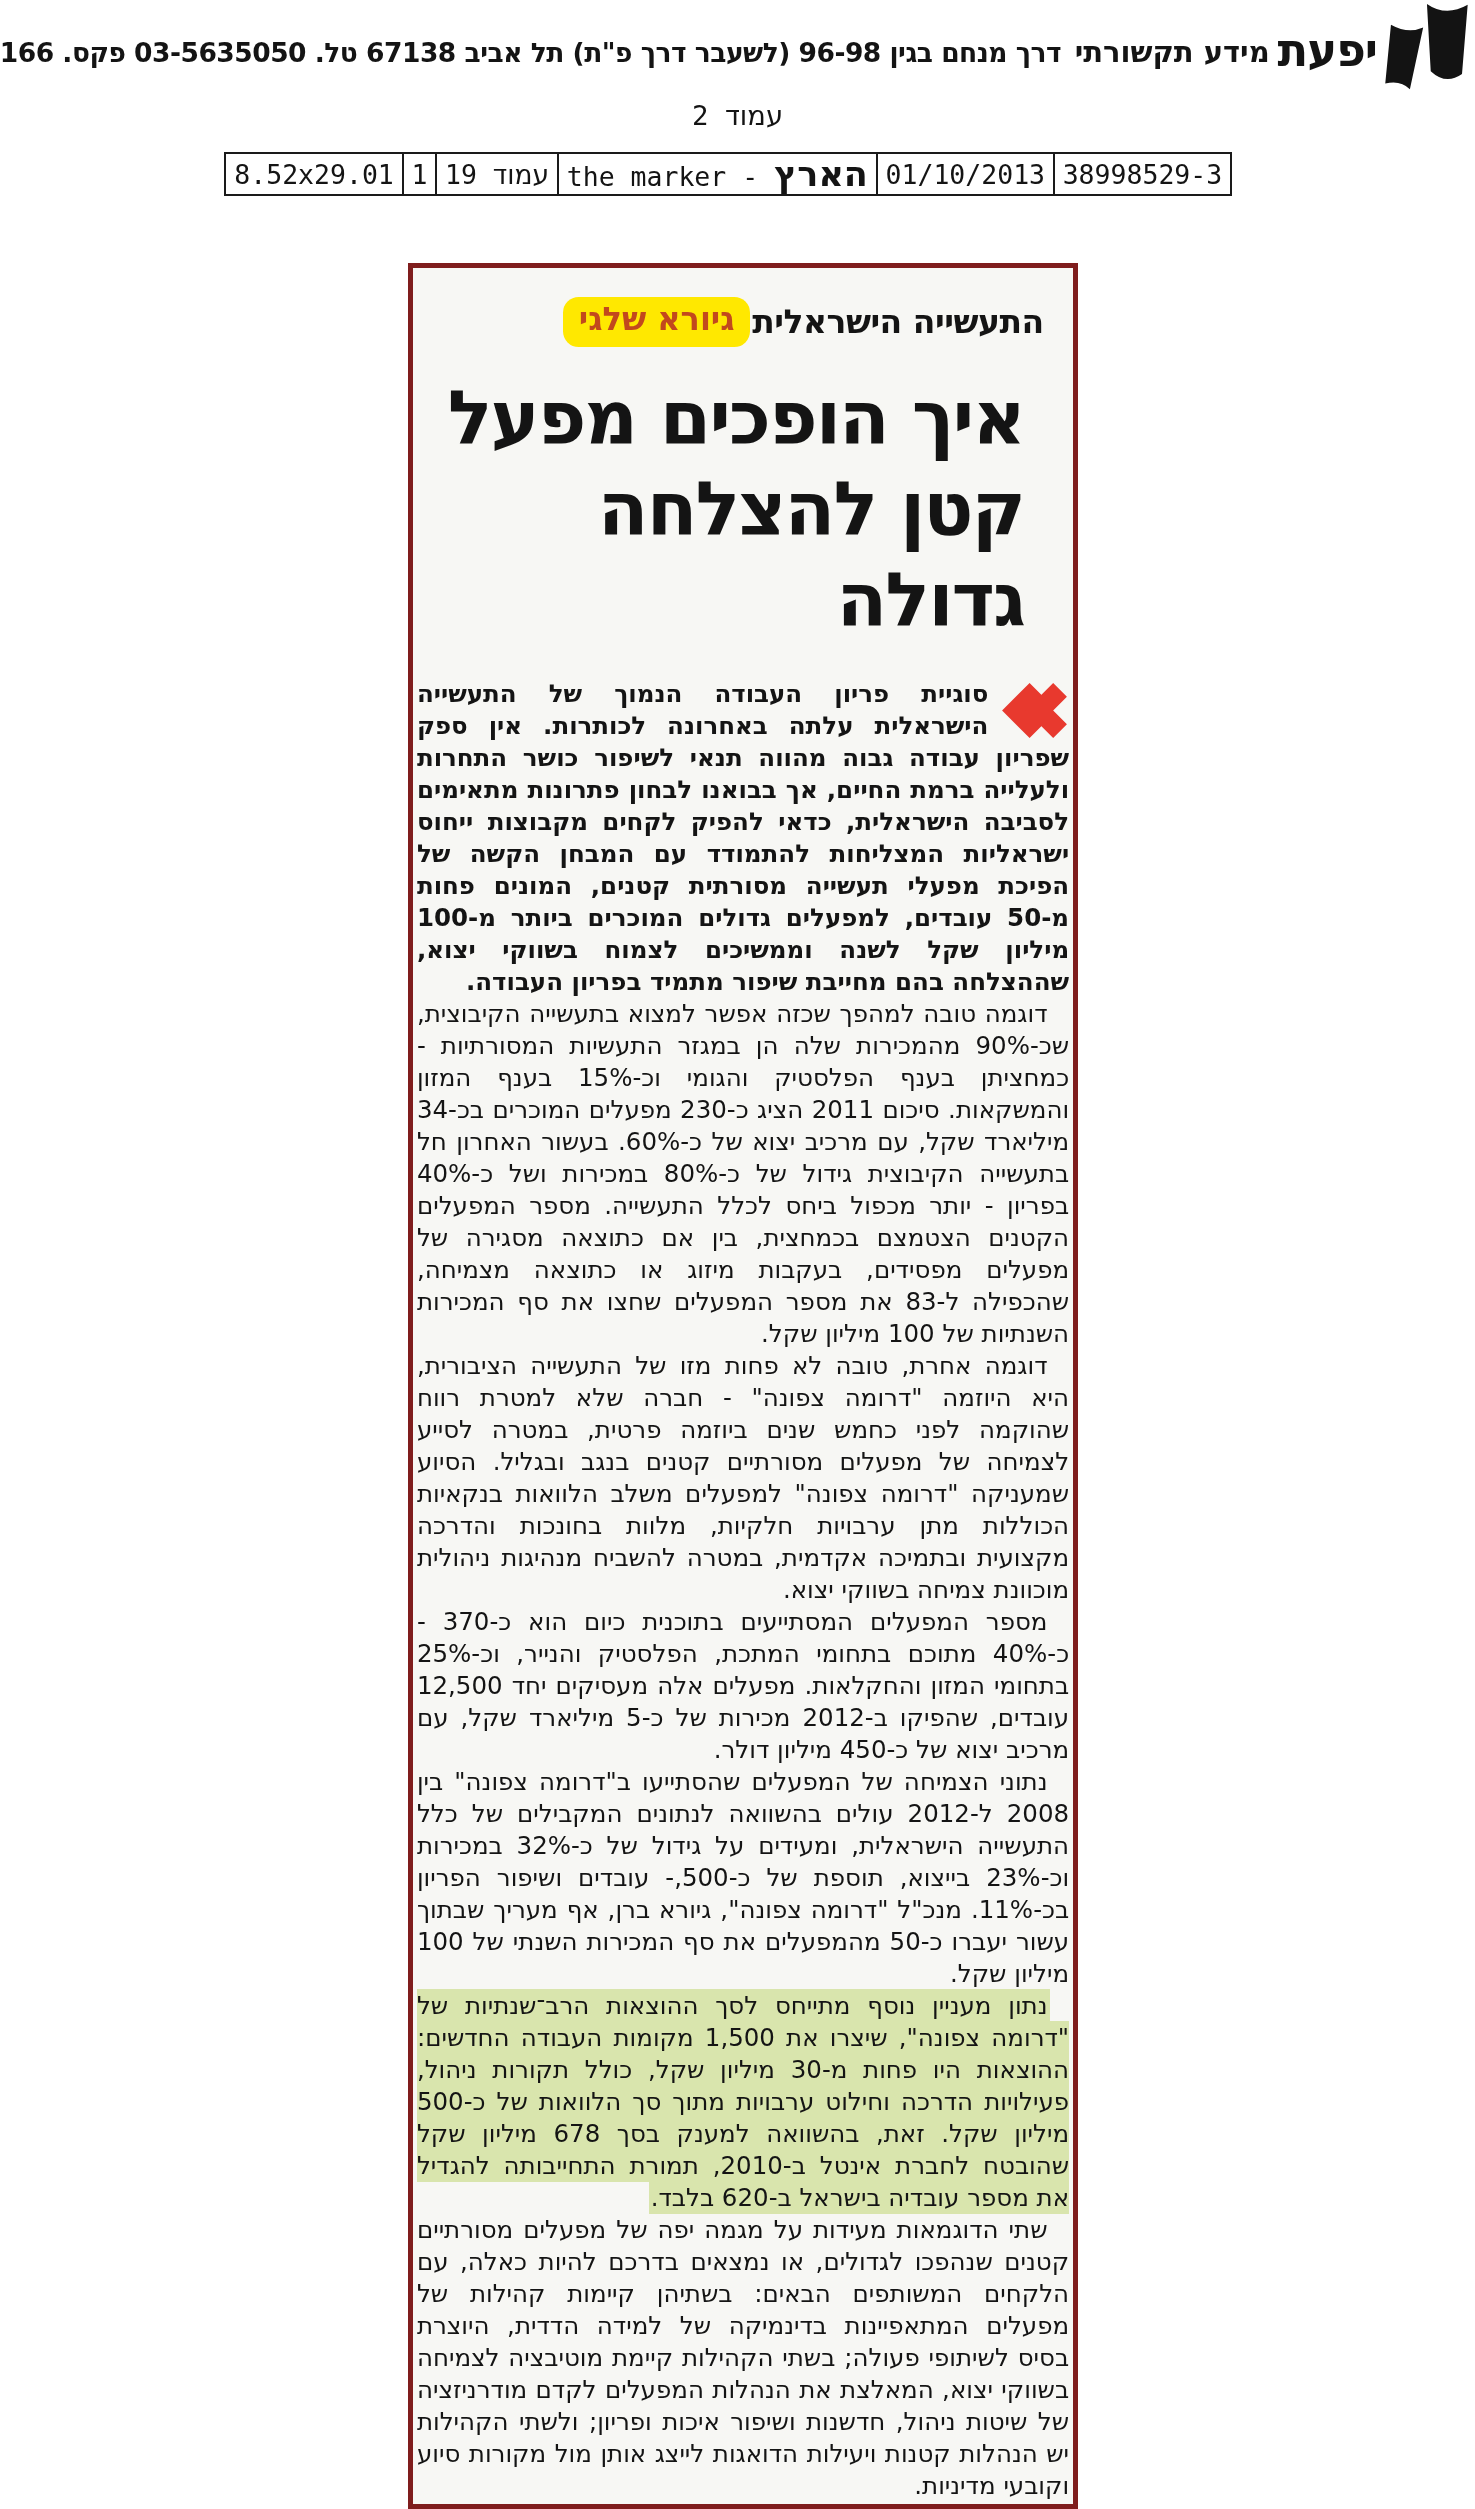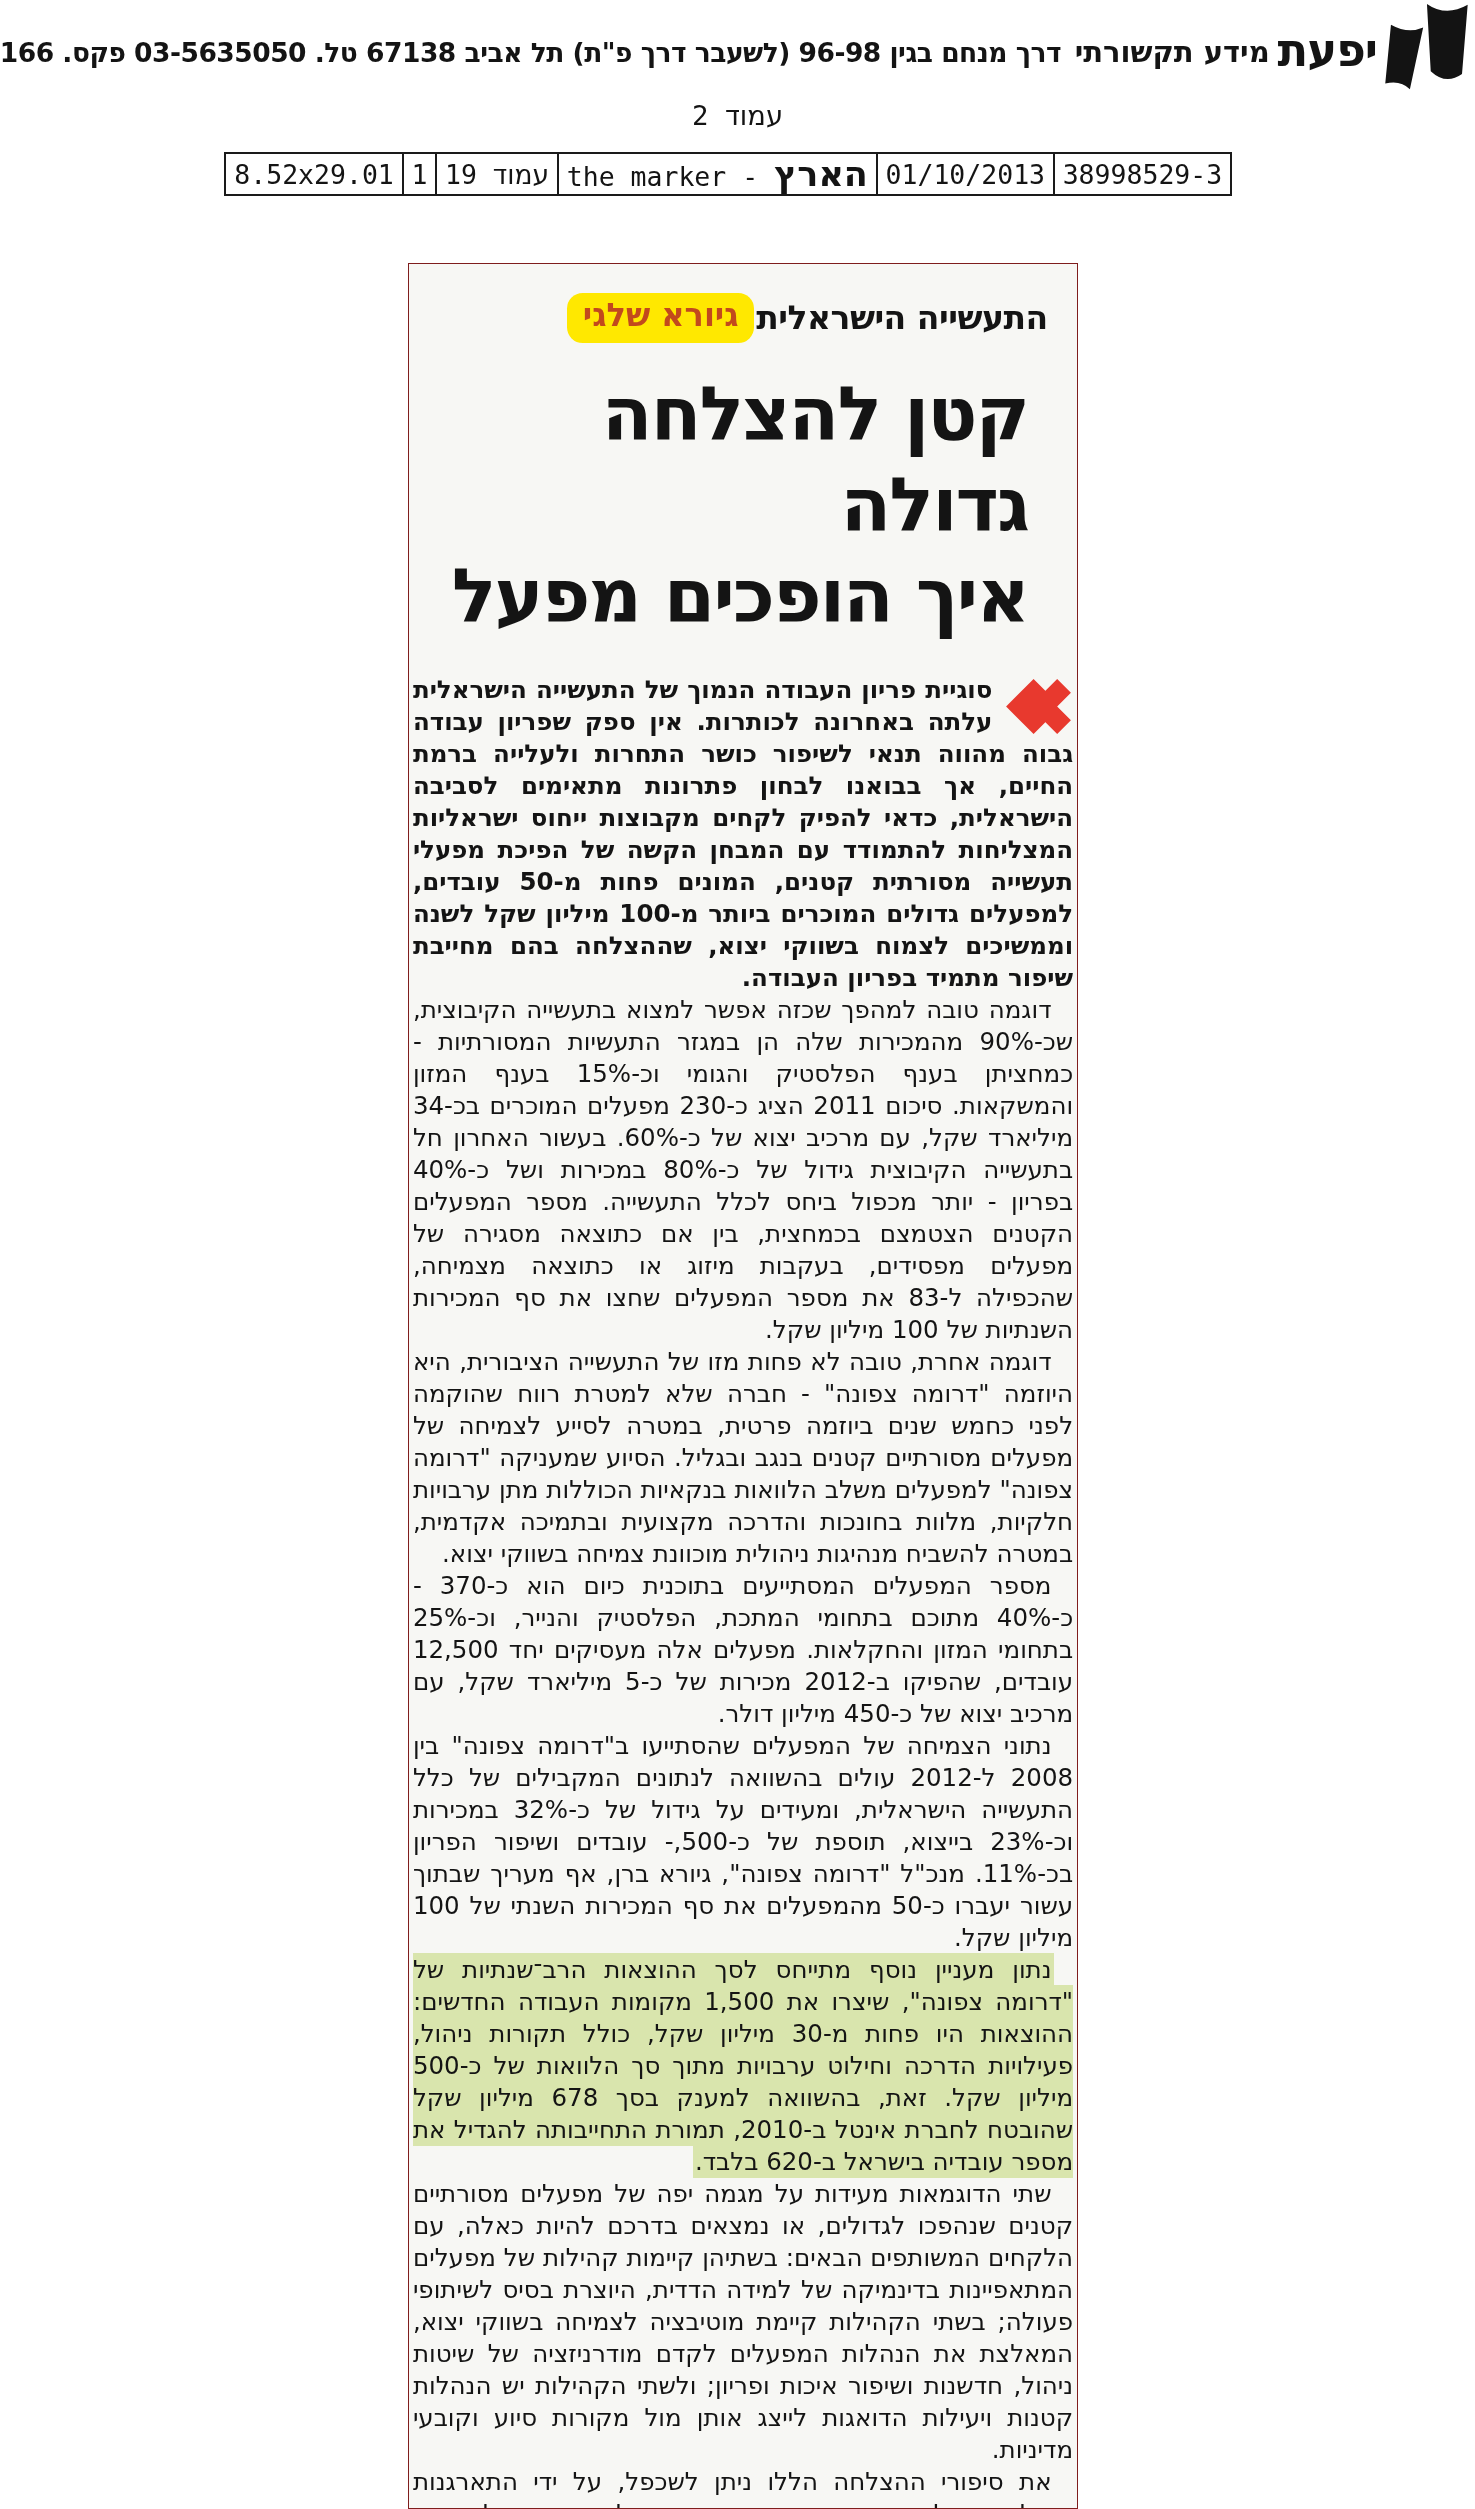--- a/index.html
+++ b/index.html
@@ -40,21 +40,21 @@
   .cell-page  { width:108px; }
   .cell-src   { width:384px; }
   .cell-date  { width:129px;margin-top:8px; }
   .cell-id    { width:155px; }
   .src-he { font-size:35px; font-weight:bold; font-family:"DejaVu Sans",sans-serif; }
   .client-row td { font-size:27.4px; }
 
   
   .article {
     position:absolute; top:263px; right:397px; width:670px; bottom:0;
-    background:#f7f7f4; border:1px solid #7f1d1d; overflow:hidden;
+    background:#f7f7f4; border:5px solid #7f1d1d; overflow:hidden;
     padding:29px 3.9px 7.8px 3.9px;
   }
   .kicker-row { text-align:right; padding-right:25.5px; line-height:1; }
   .kicker {
     font-size:33px; font-weight:bold; letter-spacing:-0.5px; vertical-align:middle;
   }
   .byline-badge {
     display:inline-block; background:#ffe800; color:#c2491d;
     font-size:32px; font-weight:bold; padding:5.9px 15.7px 11.8px 15.7px;
     border-radius:15.7px; margin-right:2px; vertical-align:middle;
@@ -109,22 +109,22 @@
 </tbody>
   </table>
 
 <div class="article">
 
   <div class="kicker-row">
     <span class="kicker">התעשייה הישראלית</span><span class="byline-badge">גיורא שלגי</span>
   </div>
 
   <div class="headline">
+    <div>איך הופכים מפעל</div>
     <div>קטן להצלחה גדולה</div>
-    <div>איך הופכים מפעל</div>
   </div>
 
   <div class="body-text">
 
     <p class="para-lead">
       <span class="quote-icon">
         <svg width="65" height="55" viewBox="0 0 66 56" xmlns="http://www.w3.org/2000/svg">
           <path d="M28 0 L0 28 L28 56 L42 42 L28 28 L42 14 Z" fill="#e8392e"></path>
           <path d="M52 0 L24 28 L52 56 L66 42 L52 28 L66 14 Z" fill="#e8392e"></path>
         </svg>

